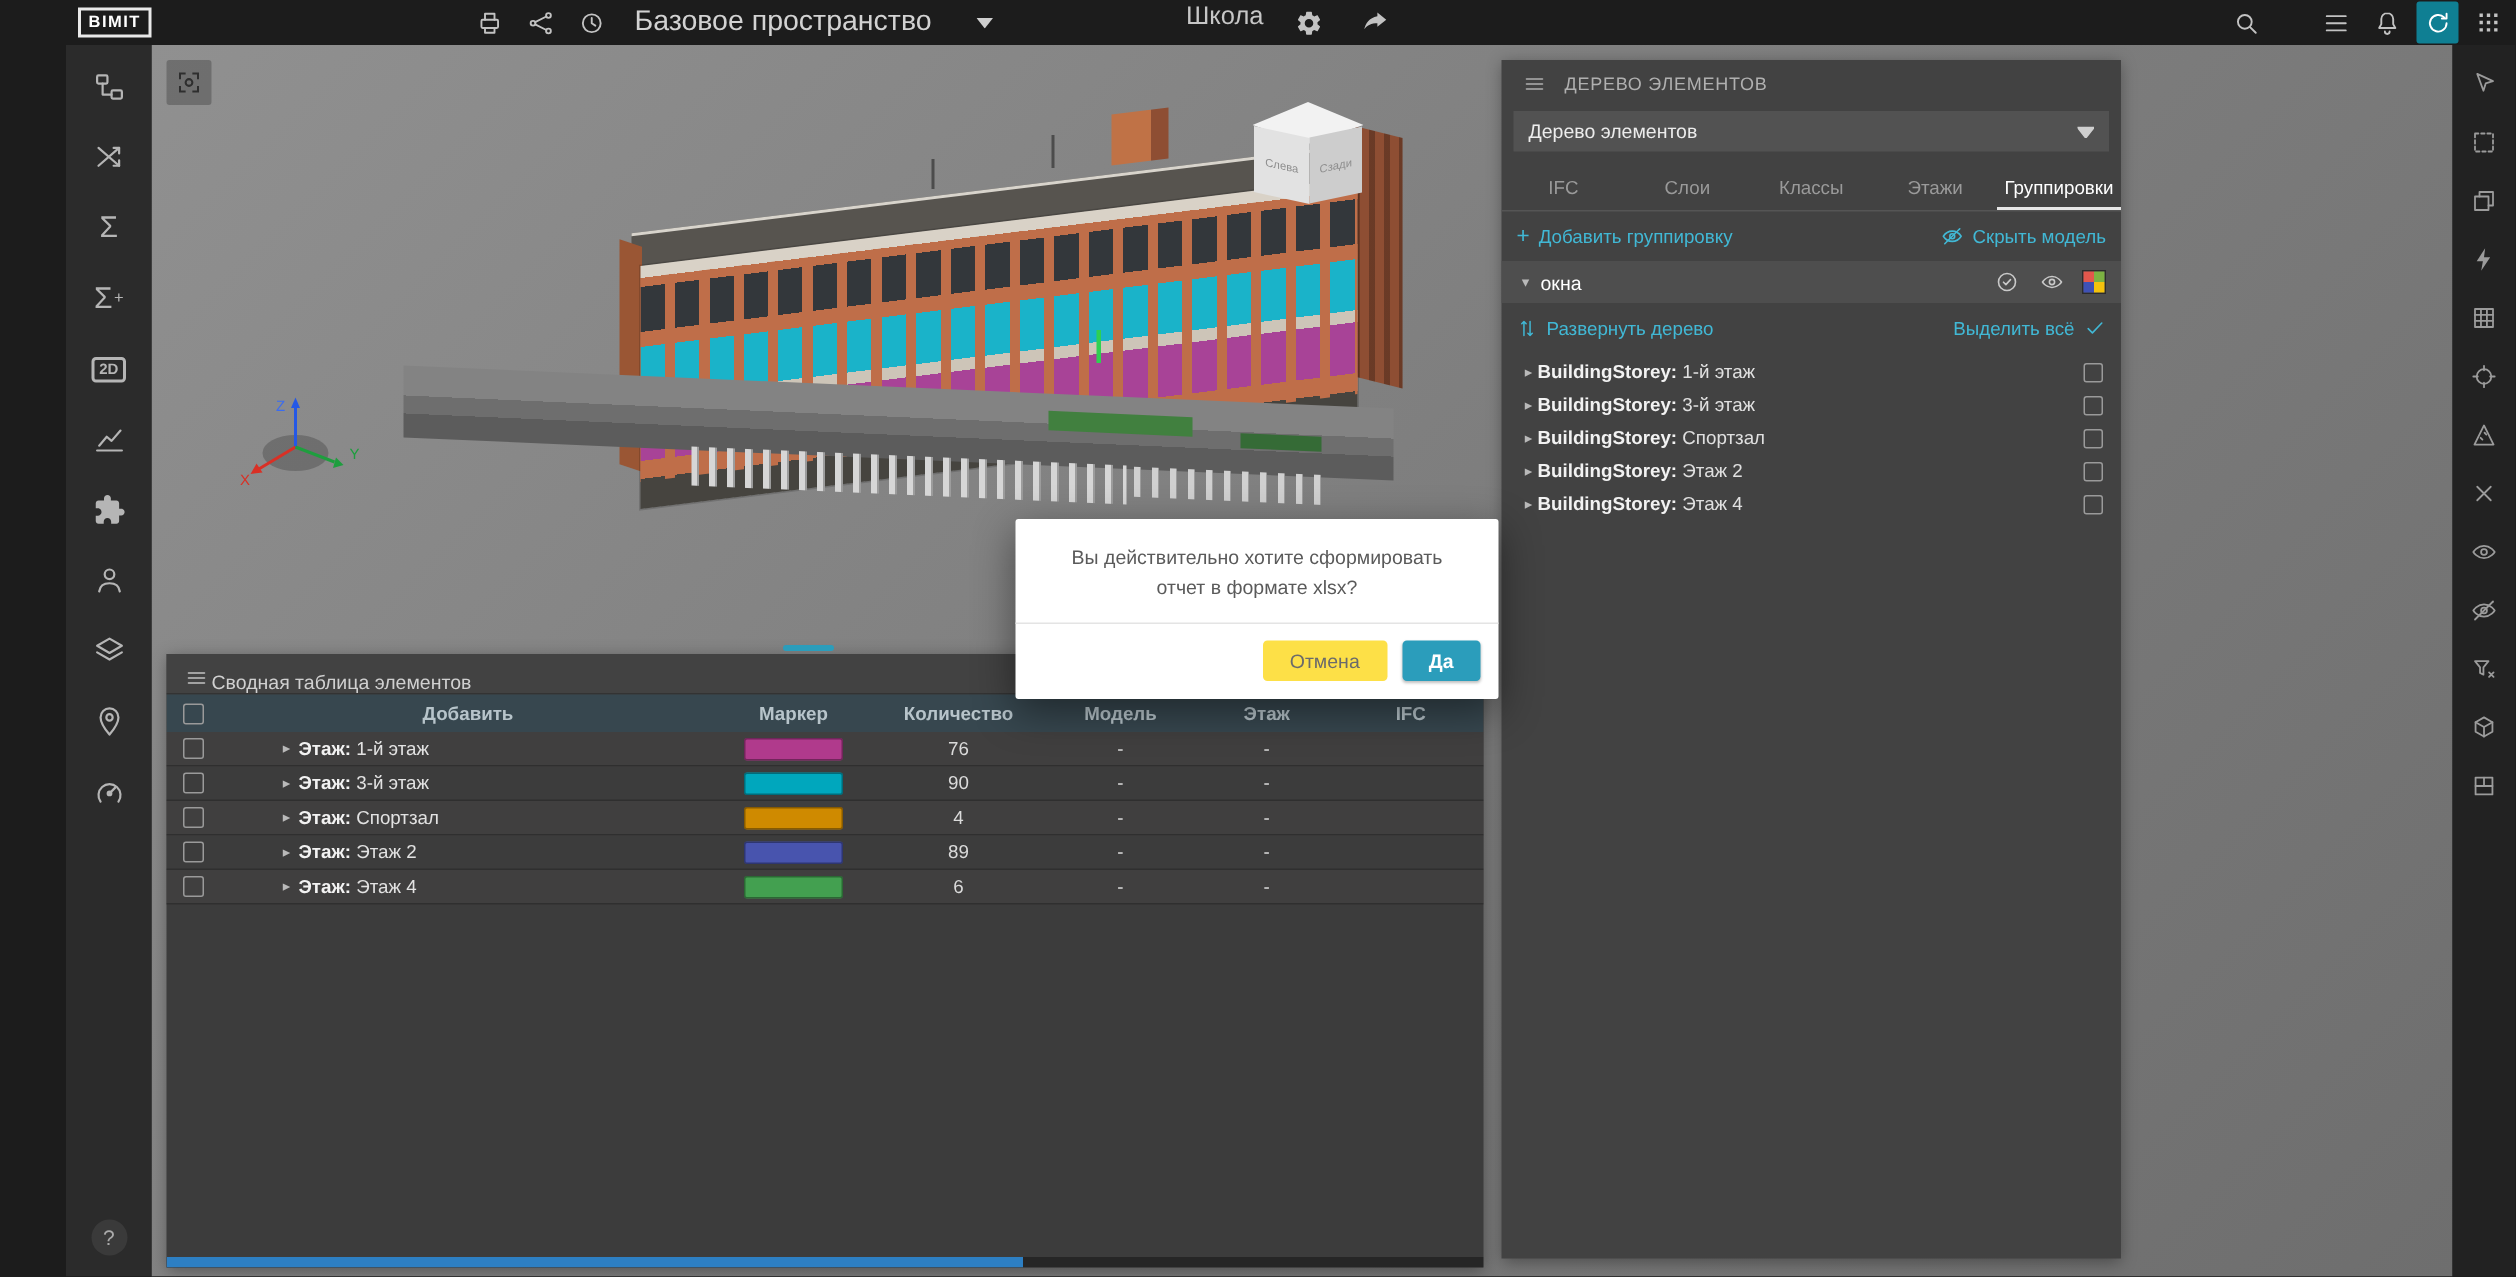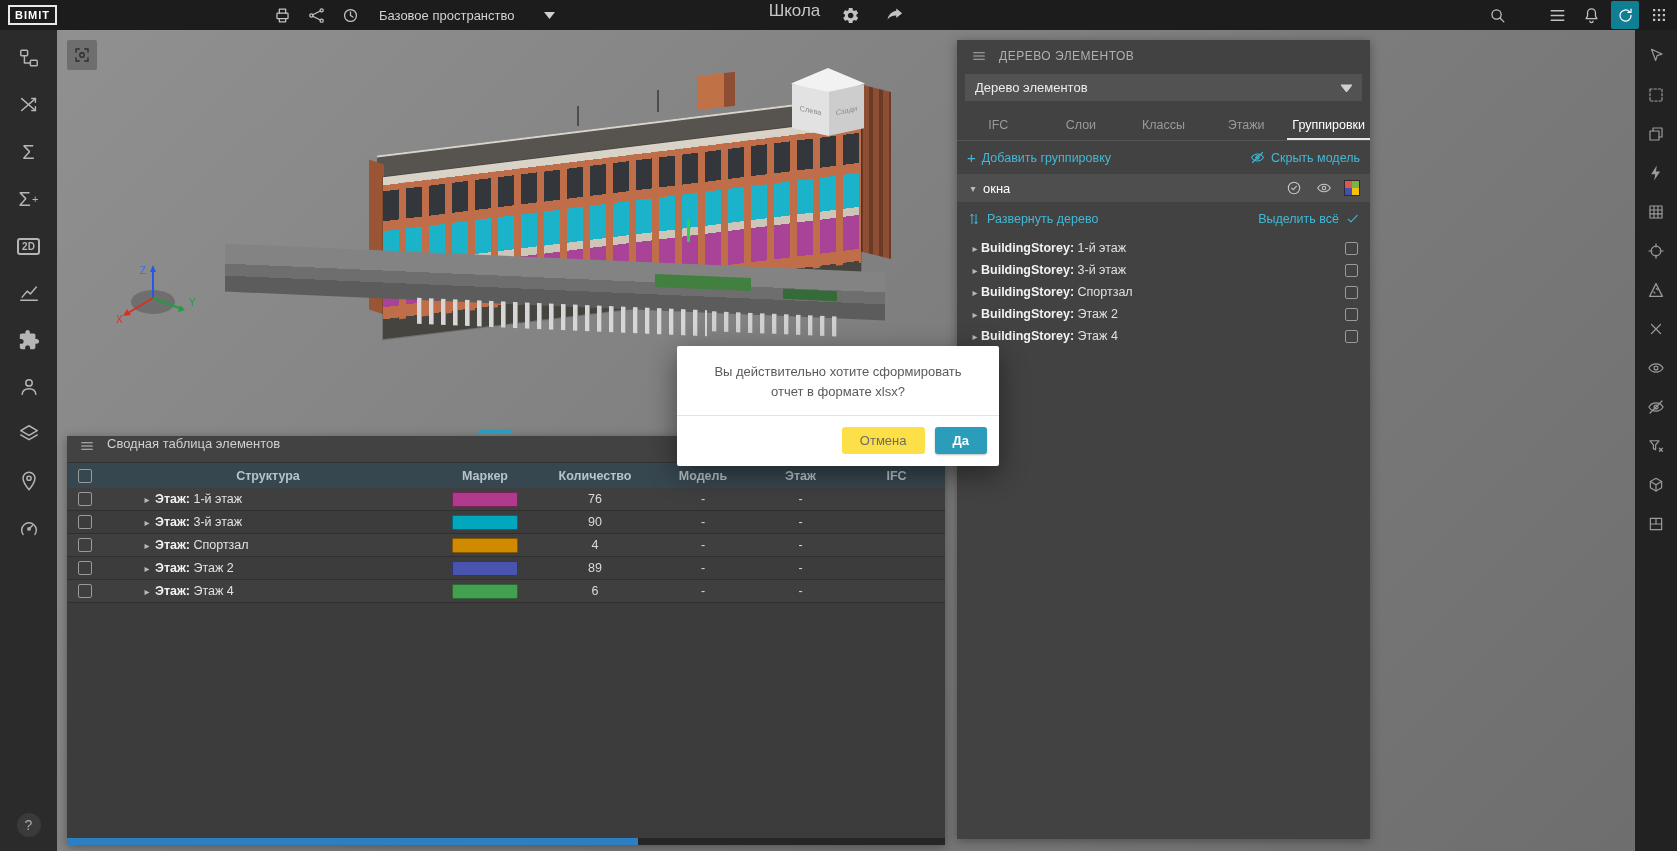--- a/index.html
+++ b/index.html
@@ -1,33 +1,33 @@
 <!DOCTYPE html>
 <html><head>
 <meta charset="utf-8">
 <style>
   * { box-sizing: border-box; margin: 0; padding: 0; }
   html,body { width:1677px; height:851px; overflow:hidden; background:#1c1c1c;
               font-family:"Liberation Sans","DejaVu Sans",sans-serif; }
   button { background:none; border:none; cursor:pointer; color:inherit; font:inherit; padding:0; }
   svg { display:block; }
-  .page { position:relative; width:1677px; height:851px; overflow:hidden; }
+  .page { position:relative; width:1677px; height:851px; overflow:hidden;padding-left:44px; }
 
   
   .topbar { position:relative; height:30px; background:#1c1c1c; display:flex; align-items:center; color:#c2c2c2; z-index:30; }
   .logo { margin-left:8px; border:2px solid #e9e9e9; padding:0 5px; height:20px; display:flex; align-items:center; }
   .logo span { color:#fff; font-size:11px; font-weight:bold; letter-spacing:1px; }
   .tb-group { display:flex; align-items:center; gap:6px; }
   .tb-group.tools { margin-left:212px; }
   .icon-btn { width:28px; height:28px; display:flex; align-items:center; justify-content:center; color:#c2c2c2; border-radius:2px; }
   .icon-btn svg { stroke:currentColor; fill:none; stroke-width:1.6; stroke-linecap:round; stroke-linejoin:round; }
   .icon-btn svg .fill { fill:currentColor; stroke:none; }
   .icon-btn.active { background:#0f7f93; color:#fff; }
   .space-select { margin-left:14px; display:flex; align-items:center; gap:30px; cursor:pointer; }
-  .space-select .ss-label { color:#d2d2d2; font-size:13px; }
+  .space-select .ss-label { color:#d2d2d2; font-size:19px; }
   .center-group { position:absolute; left:50%; transform:translateX(-50%); display:flex; gap:16px; }
   .proj-title { color:#c6c6c6; font-size:17px; }
   .tb-group.right { margin-left:auto; margin-right:4px; }
   .gap-r { margin-right:26px; }
 
   
   .main { display:flex; height:821px; }
 
   
   .left-toolbar { width:57px; background:#2b2b2b; display:flex; flex-direction:column; align-items:center; padding-top:8px; gap:7px; z-index:5; }
@@ -100,21 +100,21 @@
   .link svg { stroke:#41b8d5; fill:none; stroke-width:1.7; stroke-linecap:round; stroke-linejoin:round; }
   .plus { font-size:15px; line-height:1; color:#41b8d5; }
   .btn { border-radius:3px; font-size:13px; padding:6px 18px; }
   .btn.teal { background:#2b9dbb; color:#fff; box-shadow:0 1px 2px rgba(0,0,0,.25); }
   .btn.gray { background:#fde047; color:#6b6b6b; }
   .btn.bold { font-weight:bold; }
 
   
   .table-panel { position:absolute; left:10px; top:406px; width:878px; bottom:6px; background:#3c3c3c;
         box-shadow:0 2px 10px rgba(0,0,0,.35); z-index:3; overflow:hidden; }
-  .tpanel-title { height:27px; background:#424242; border-bottom:1px solid #333; display:flex; align-items:flex-start; gap:10px; padding:0 10px; }
+  .tpanel-title { height:27px; background:#424242; border-bottom:1px solid #333; display:flex; align-items:flex-end; gap:0; padding:0 10px; }
   .tpanel-title-text { color:#d0d0d0; font-size:13px; }
   .tpanel-tools { margin-left:auto; display:flex; gap:14px; }
   .tpanel-tools .icon-btn { width:20px; height:20px; color:#9e9e9e; }
   .icon-btn.sm { width:20px; height:20px; }
   .thead { height:25px; background:#37474f; display:flex; align-items:center; color:#b7c4ca; font-size:12.5px; font-weight:bold; }
   .cell { display:flex; align-items:center; justify-content:center; }
   .c-check { width:36px; } .c-struct { width:330px; } .c-marker { width:104px; }
   .c-count { width:116px; } .c-model { width:100px; } .c-floor { width:95px; } .c-ifc { flex:1; }
   .trow { height:23px; display:flex; align-items:center; font-size:12.5px; color:#dadada; border-bottom:1px solid #2f2f2f; background:#3c3c3c; }
   .trow:nth-child(odd) { background:#403f3f; }
@@ -396,21 +396,21 @@
                   <circle cx="12" cy="12" r="3"></circle>
                   <path d="M12 2.5v3M12 18.5v3M2.5 12h3M18.5 12h3M5 5l2.2 2.2M16.8 16.8 19 19M19 5l-2.2 2.2M7.2 16.8 5 19"></path>
                 </svg>
             </button>
           </div>
         </div>
         <div class="thead">
           <span class="cell c-check">
               <span class="checkbox"></span>
             </span>
-          <span class="cell c-struct th">Структура</span>
+          <span class="cell c-struct th">Добавить</span>
           <span class="cell c-marker th">Маркер</span>
           <span class="cell c-count th">Количество</span>
           <span class="cell c-model th">Модель</span>
           <span class="cell c-floor th">Этаж</span>
           <span class="cell c-ifc th">IFC</span>
         </div>
         <div class="tbody">
             <div class="trow">
     <span class="cell c-check">
                 <span class="checkbox"></span>

